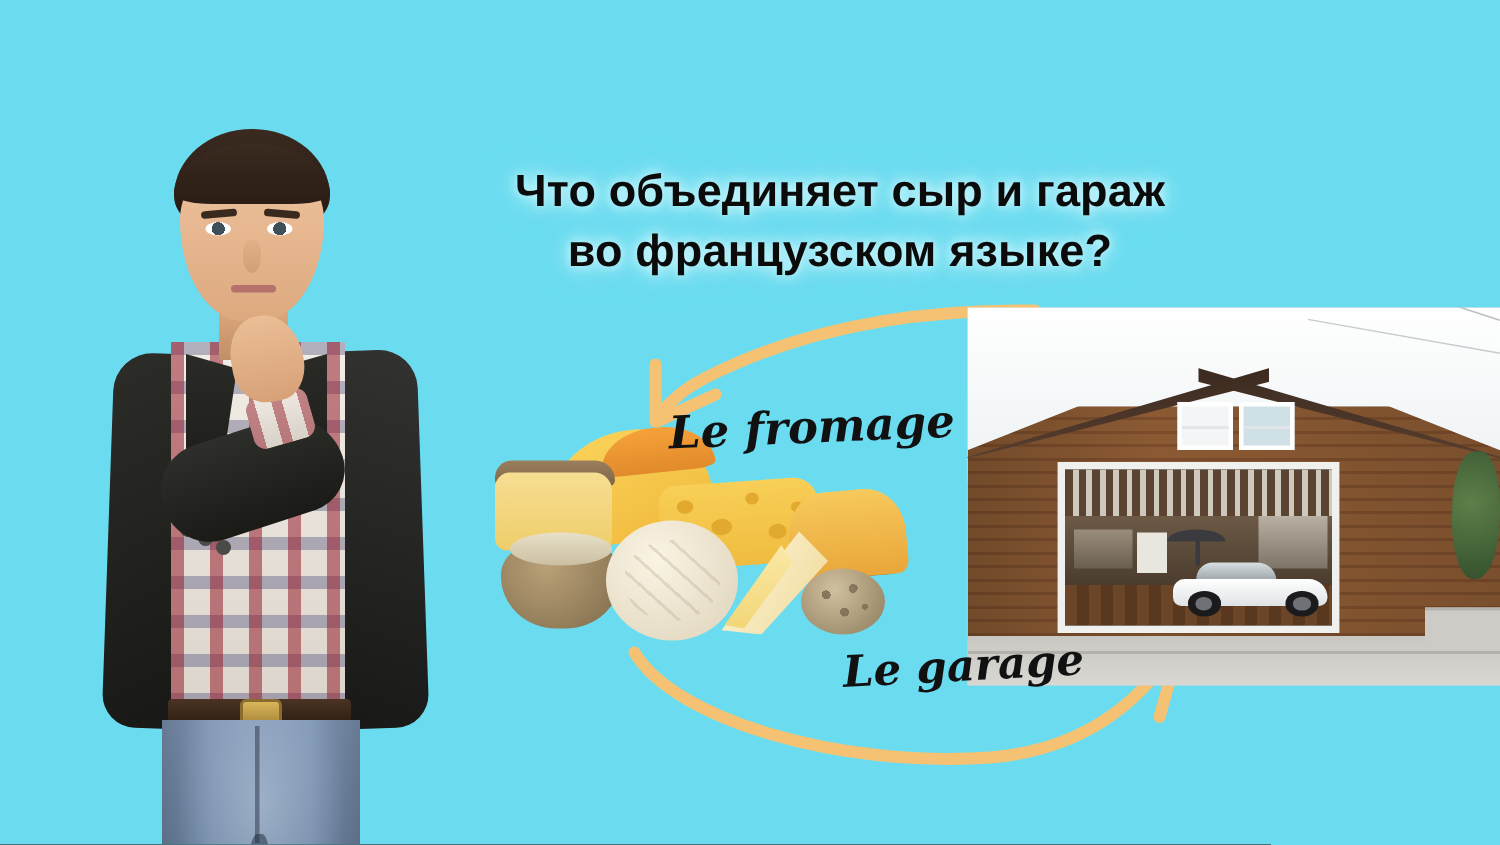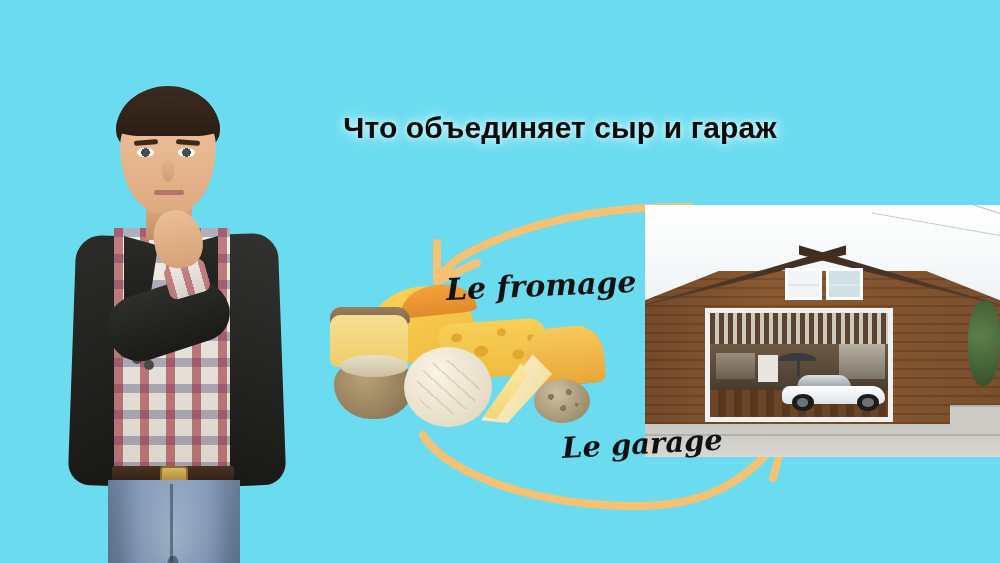--- a/index.html
+++ b/index.html
@@ -609,20 +609,21 @@
     <div class="p p-eye r"></div>
     <div class="p p-nose"></div>
     <div class="p p-mouth"></div>
     <div class="p p-arm"></div>
     <div class="p p-cuff"></div>
     <div class="p p-hand"></div>
   </div>
 
   <div class="title-block">
     <div class="title-line">Что объединяет сыр и гараж</div>
+    <div class="title-line">во французском языке?</div>
   </div>
 
   <div id="cheese-photo">
     <div class="ch ch-gouda-back"></div>
     <div class="ch ch-gouda-rind"></div>
     <div class="ch ch-tomme-rind"></div>
     <div class="ch ch-tomme"></div>
     <div class="ch ch-emmental">
       <div class="hole" style="left:12px;top:10px;width:11px;height:9px;"></div>
       <div class="hole" style="left:34px;top:24px;width:14px;height:11px;"></div>

